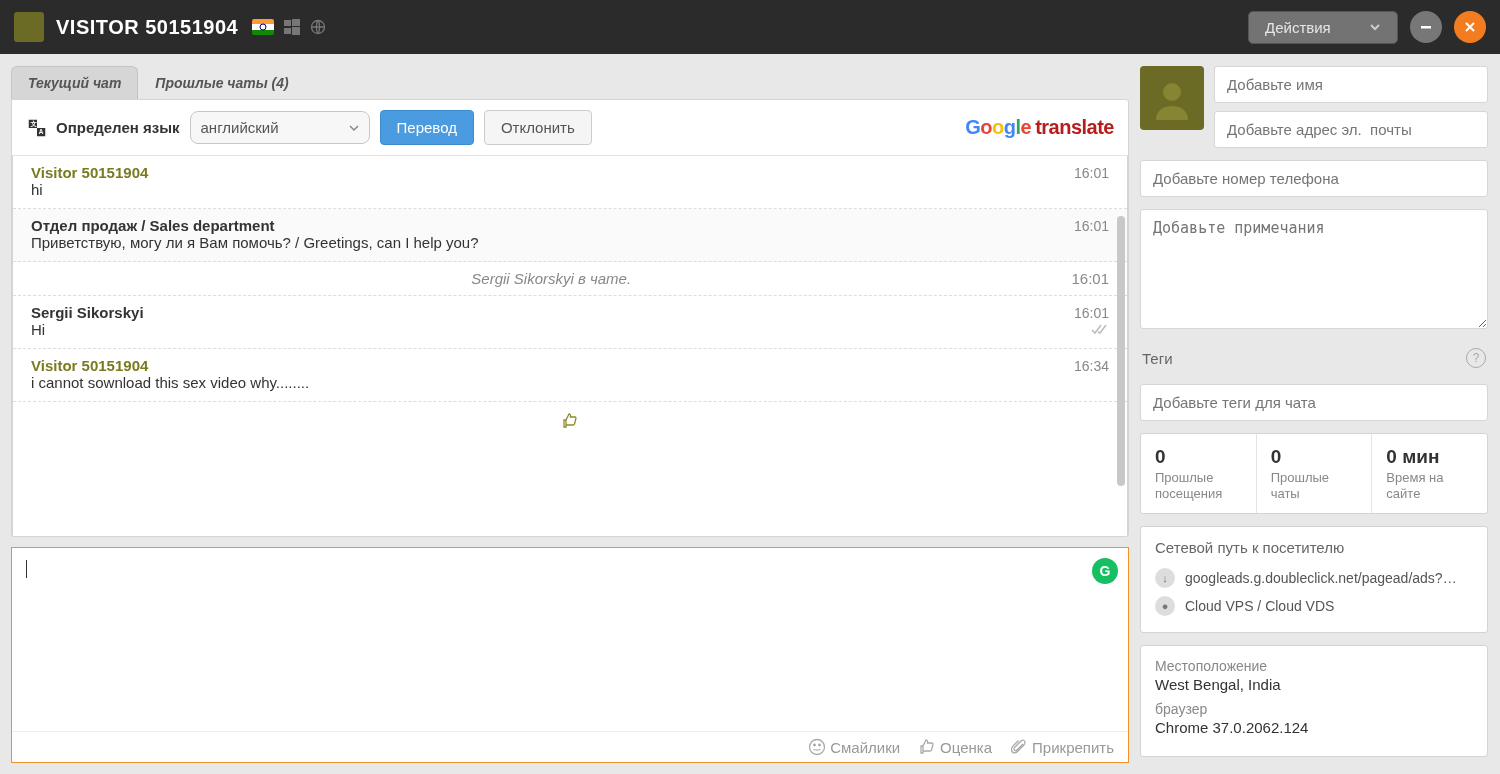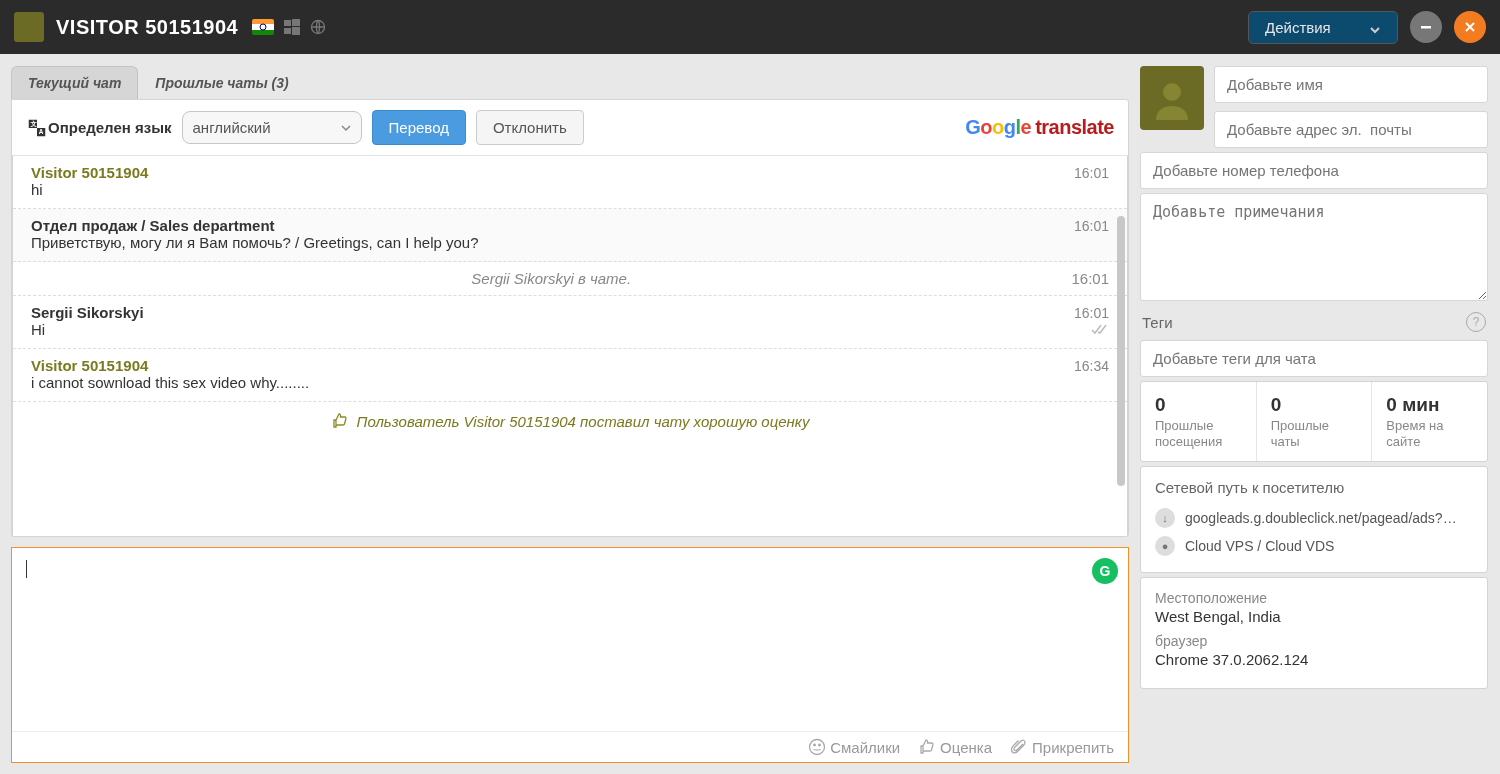--- a/index.html
+++ b/index.html
@@ -41,24 +41,24 @@
     position: relative;
   }
   .flag-india::after{
     content:""; position:absolute; left:50%; top:50%; width:5px; height:5px;
     border:1px solid #000080; border-radius:50%; transform:translate(-50%,-50%);
   }
   .os-icon, .misc-icon { color:#777; font-size:16px; }
 
   .topbar .right { margin-left: auto; display: flex; align-items: center; gap: 12px; }
   .actions-btn {
-    background: #0c4a6e; color: #e6e6e6;
+    background: #737373; color: #e6e6e6;
     border: 1px solid #555; border-radius: 5px;
     padding: 7px 16px; min-width: 150px;
-    display: flex; justify-content: space-between; align-items: flex-end;
+    display: flex; justify-content: space-between; align-items: center;
     font-size: 15px; cursor: pointer;
   }
   .circ-btn {
     width: 32px; height: 32px; border-radius: 50%;
     display: flex; align-items: center; justify-content: center;
     color: #fff; cursor: pointer;
   }
   .circ-btn.min { background:#777; font-weight:900; }
   .circ-btn.close { background:#f47c20; }
 
@@ -96,21 +96,21 @@
     font-style: italic;
   }
   .tab.inactive { background: transparent; border-color: transparent; font-weight:600;}
   
   
   .card { background: #fff; border: 1px solid #d4d4d4; border-radius: 3px; }
   .translate-bar {
     display: flex; align-items: center; gap: 10px;
     padding: 10px 14px; border-bottom: 1px solid #e2e2e2;
   }
-  .translate-bar .lbl { font-weight:700; font-size:15px; display:flex; align-items:center; gap:0;}
+  .translate-bar .lbl { font-weight:700; font-size:15px; display:flex; align-items:center; gap:8px;}
   .lang-select {
     border:1px solid #c6c6c6; border-radius:8px; background:#f7f7f7;
     padding: 7px 10px; min-width: 180px; color:#555;
     display:flex; justify-content:space-between; align-items:center; cursor:pointer;
   }
   .btn {
     border-radius:4px; padding:8px 16px; font-size:15px; cursor:pointer;
     border:1px solid transparent;
   }
   .btn.primary { background:#4a9be0; color:#fff; border-color:#3b8bd0;}
@@ -155,32 +155,32 @@
     background:#17bf63; color:#fff; font-weight:700;
     display:flex; align-items:center; justify-content:center; font-size:14px;
   }
   .input-tools {
     border-top:1px solid #eee; padding:6px 14px;
     display:flex; justify-content:flex-end; gap:18px; color:#999;
   }
   .tool { display:flex; align-items:center; gap:4px; cursor:pointer; }
 
   
-  .side-pane .row { margin-bottom: 4px;}
+  .side-pane .row { margin-bottom: 12px;}
   .profile { display:flex; gap:10px;}
   .profile .avatar-lg {
     width:64px; height:64px; border-radius:4px; background:#6b6b25;
     display:flex; align-items:center; justify-content:center; color:#858534;
   }
   .profile .fields{ flex:1; display:flex; flex-direction:column; gap:8px;}
   .field {
     background:#fff; border:1px solid #d6d6d6; border-radius:3px;
     padding:9px 12px; color:#888; font-size:15px; width:100%;
   }
-  .field.notes { height:108px;}
+  .field.notes { height:120px;}
   .tags-row { display:flex; justify-content:space-between; align-items:center; color:#666; padding:4px 2px;}
   .help-circ{
     width:20px;height:20px;border:1.5px solid #aaa;border-radius:50%;
     display:flex;align-items:center;justify-content:center;font-size:12px;color:#aaa;cursor:pointer;
   }
 
   .stats { display:flex; }
   .stat { flex:1; padding:12px 14px;}
   .stat + .stat { border-left:1px solid #e5e5e5;}
   .stat .val{ font-weight:700; font-size:19px; color:#333;}
@@ -239,21 +239,21 @@
         </svg>
     </div>
   </div>
 </div>
 
 <div class="main">
 
   <div class="chat-pane">
     <div class="tabs">
       <div class="tab">Текущий чат</div>
-      <div class="tab inactive">Прошлые чаты (3)</div>
+      <div class="tab inactive">Прошлые чаты (4)</div>
     </div>
 
     <div class="card" style="flex:1; display:flex; flex-direction:column; border-top-left-radius:0;">
 
       <div class="translate-bar">
         <div class="lbl">
           <span>
             <svg width="22" height="22" viewBox="0 0 24 24" fill="#333">
                 <path d="M3 3h9v9H3zM12 12h9v9h-9z"></path>
                 <text x="5" y="10" font-size="7" fill="#fff">文</text>
@@ -324,21 +324,20 @@
             <div class="body">
               <span>i cannot sownload this sex video why........</span>
             </div>
           </div>
           <div class="rating">
             <span>
               <svg width="18" height="18" viewBox="0 0 18 18" fill="none" stroke="#8a8a2a" stroke-width="1.3">
                 <path d="M3 8h2v7H3zM5 8l3-6c1 0 2 1 1.5 3H14c1 0 1 1 .8 2l-1.3 5c-.2.8-.5 1-1.5 1H5"></path>
               </svg>
             </span>
-            <span>Пользователь Visitor 50151904 поставил чату хорошую оценку</span>
           </div>
         </div>
     </div>
 
     <div class="input-card">
       <div class="input-area">
         <span class="caret"></span>
         <div class="grammarly">G</div>
       </div>
       <div class="input-tools">

